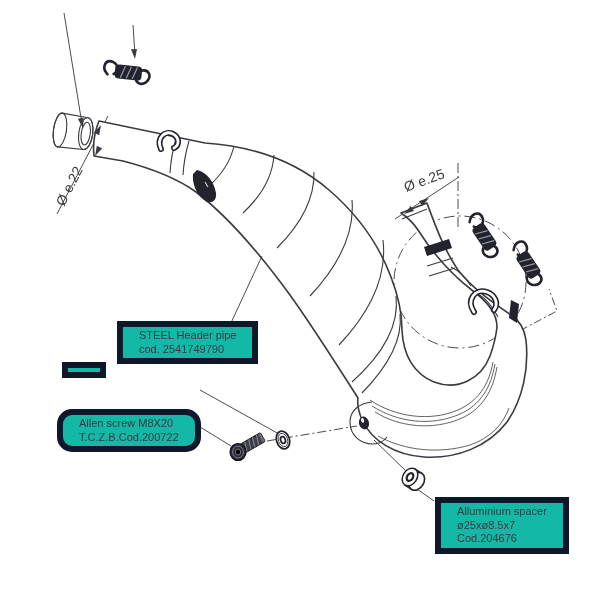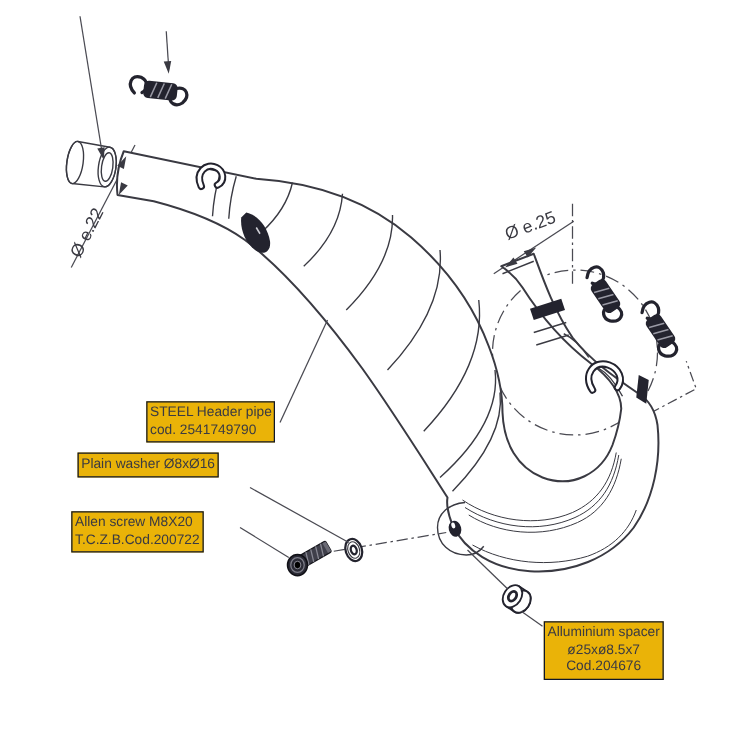--- a/index.html
+++ b/index.html
@@ -1,20 +1,20 @@
 <!DOCTYPE html>
 <html><head>
 <meta charset="utf-8">
 <style>
   html,body{margin:0;padding:0;background:#fff;}
   #stage{position:relative;width:600px;height:600px;background:#ffffff;overflow:hidden;
          font-family:"Liberation Sans", sans-serif;}
   #stage svg{position:absolute;left:0;top:0;}
-  .callout{position:absolute;background:#eab308;border:1px solid #0f172a;color:#3a3a42;
-           font-size:11px;line-height:13.5px;padding:2px 2px;white-space:nowrap;}
+  .callout{position:absolute;background:#14b8a6;border:6px solid #0f172a;color:#3a3a42;
+           font-size:11px;line-height:13.5px;padding:2px 16px;white-space:nowrap;}
   .ln{stroke:#4a4a52;stroke-width:1;fill:none;}
   .outline{stroke:#3a3a42;stroke-width:1.6;fill:#ffffff;stroke-linejoin:round;}
   .inner{stroke:#3a3a42;stroke-width:1.1;fill:none;}
   .thin{stroke:#3a3a42;stroke-width:0.8;fill:none;}
   .dark{fill:#23232e;stroke:none;}
   .wireD{stroke:#23232e;stroke-width:6;fill:none;stroke-linecap:round;}
   .wireW{stroke:#ffffff;stroke-width:2.8;fill:none;stroke-linecap:round;}
   .dimtext{fill:#3a3a42;font-size:14px;font-family:"Liberation Sans",sans-serif;}
   .arrow{fill:#3a3a42;}
 </style>
@@ -184,26 +184,25 @@
     <text class="dimtext" transform="translate(406,192) rotate(-20)">Ø e.25</text>
   </g>
 </svg>
 
 <div class="callout" style="left:117px;top:321px;">
   <div>STEEL Header pipe</div>
   <div>cod. 2541749790</div>
 </div>
 
 <div class="callout" style="left:62px;top:362px;">
-  <div>Plain washer Ø8xØ16</div>
-</div>
-
-<div class="callout" style="left:57px;top:409px;">
+</div>
+
+<div class="callout" style="left:57px;top:409px;border-radius:15px;">
   <div>Allen screw M8X20</div>
   <div>T.C.Z.B.Cod.200722</div>
 </div>
 
-<div class="callout" style="left:435px;top:497px;text-align:center;">
+<div class="callout" style="left:435px;top:497px;">
   <div>Alluminium spacer</div>
   <div>ø25xø8.5x7</div>
   <div>Cod.204676</div>
 </div>
 </div>
 
 </body></html>

